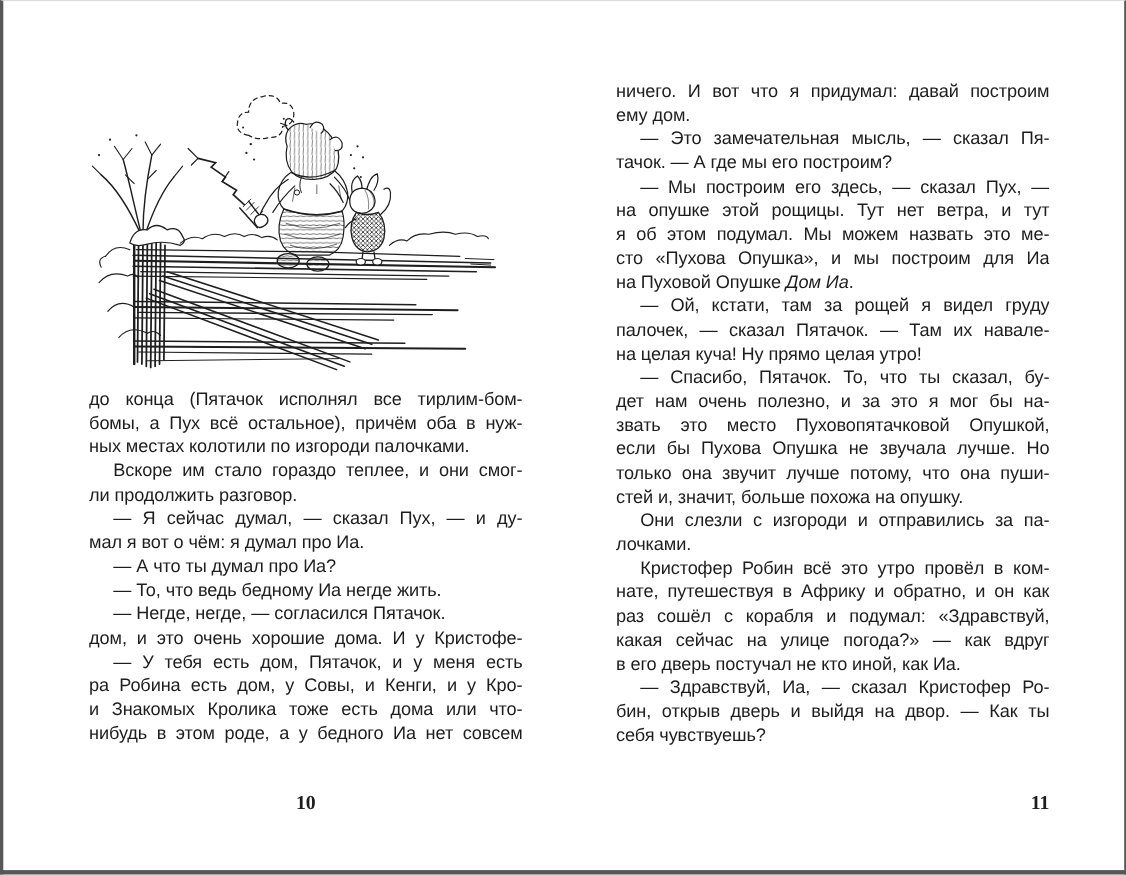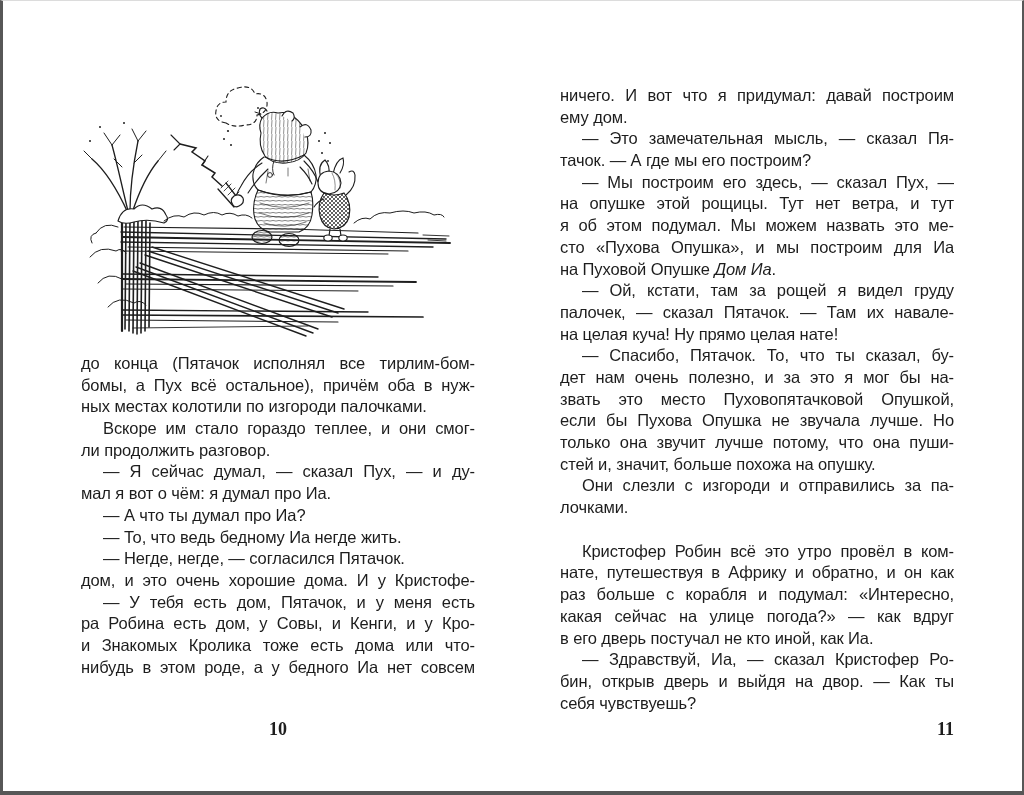--- a/index.html
+++ b/index.html
@@ -13,25 +13,25 @@
     border-top:1px solid #dcdcdc;
   }
   .col{
     position:absolute;width:394px;
     font-family:"Liberation Sans",sans-serif;
     font-size:16.5px;line-height:21.7px;
     letter-spacing:-0.1px;
     color:var(--ink,#1d1d1d);
   }
   .col-left{left:78px;top:352px;}
-  .col-right{left:557px;top:84px;}
+  .col-right{left:557px;top:72px;}
   .tline{text-align:justify;text-align-last:justify;height:21.7px;overflow:hidden;}
   .tline.end{text-align-last:left;}
   .tline.ind{text-indent:22px;}
-  .tline.gap{margin-top:22px;}
+  .tline.gap{}
   .pnum{
     position:absolute;top:719px;width:394px;text-align:center;
     font-family:"Liberation Serif",serif;font-weight:bold;font-size:18px;line-height:1;
     color:var(--ink,#1d1d1d);
   }
   .pnum-left{left:78px;}
   .pnum-right{left:557px;text-align:right;}
   .illus{position:absolute;left:75px;top:70px;width:397px;height:270px;}
   .illus *{vector-effect:none;}
 </style>
@@ -204,32 +204,32 @@
       <div class="tline end">ему дом.</div>
       <div class="tline ind">— Это замечательная мысль, — сказал Пя-</div>
       <div class="tline end">тачок. — А где мы его построим?</div>
       <div class="tline ind">— Мы построим его здесь, — сказал Пух, —</div>
       <div class="tline">на опушке этой рощицы. Тут нет ветра, и тут</div>
       <div class="tline">я об этом подумал. Мы можем назвать это ме-</div>
       <div class="tline">сто «Пухова Опушка», и мы построим для Иа</div>
       <div class="tline end">на Пуховой Опушке <i>Дом Иа</i>.</div>
       <div class="tline ind">— Ой, кстати, там за рощей я видел груду</div>
       <div class="tline">палочек, — сказал Пятачок. — Там их навале-</div>
-      <div class="tline end">на целая куча! Ну прямо целая нате!</div>
+      <div class="tline end">на целая куча! Ну прямо целая утро!</div>
       <div class="tline ind">— Спасибо, Пятачок. То, что ты сказал, бу-</div>
       <div class="tline">дет нам очень полезно, и за это я мог бы на-</div>
       <div class="tline">звать это место Пуховопятачковой Опушкой,</div>
       <div class="tline">если бы Пухова Опушка не звучала лучше. Но</div>
       <div class="tline">только она звучит лучше потому, что она пуши-</div>
       <div class="tline end">стей и, значит, больше похожа на опушку.</div>
       <div class="tline ind">Они слезли с изгороди и отправились за па-</div>
       <div class="tline end">лочками.</div>
       <div class="tline ind gap">Кристофер Робин всё это утро провёл в ком-</div>
       <div class="tline">нате, путешествуя в Африку и обратно, и он как</div>
-      <div class="tline">раз больше с корабля и подумал: «Интересно,</div>
+      <div class="tline">раз сошёл с корабля и подумал: «Здравствуй,</div>
       <div class="tline">какая сейчас на улице погода?» — как вдруг</div>
       <div class="tline end">в его дверь постучал не кто иной, как Иа.</div>
       <div class="tline ind">— Здравствуй, Иа, — сказал Кристофер Ро-</div>
       <div class="tline">бин, открыв дверь и выйдя на двор. — Как ты</div>
       <div class="tline end">себя чувствуешь?</div>
     </div>
 
   <div class="pnum pnum-left">10</div>
   <div class="pnum pnum-right">11</div>
 

